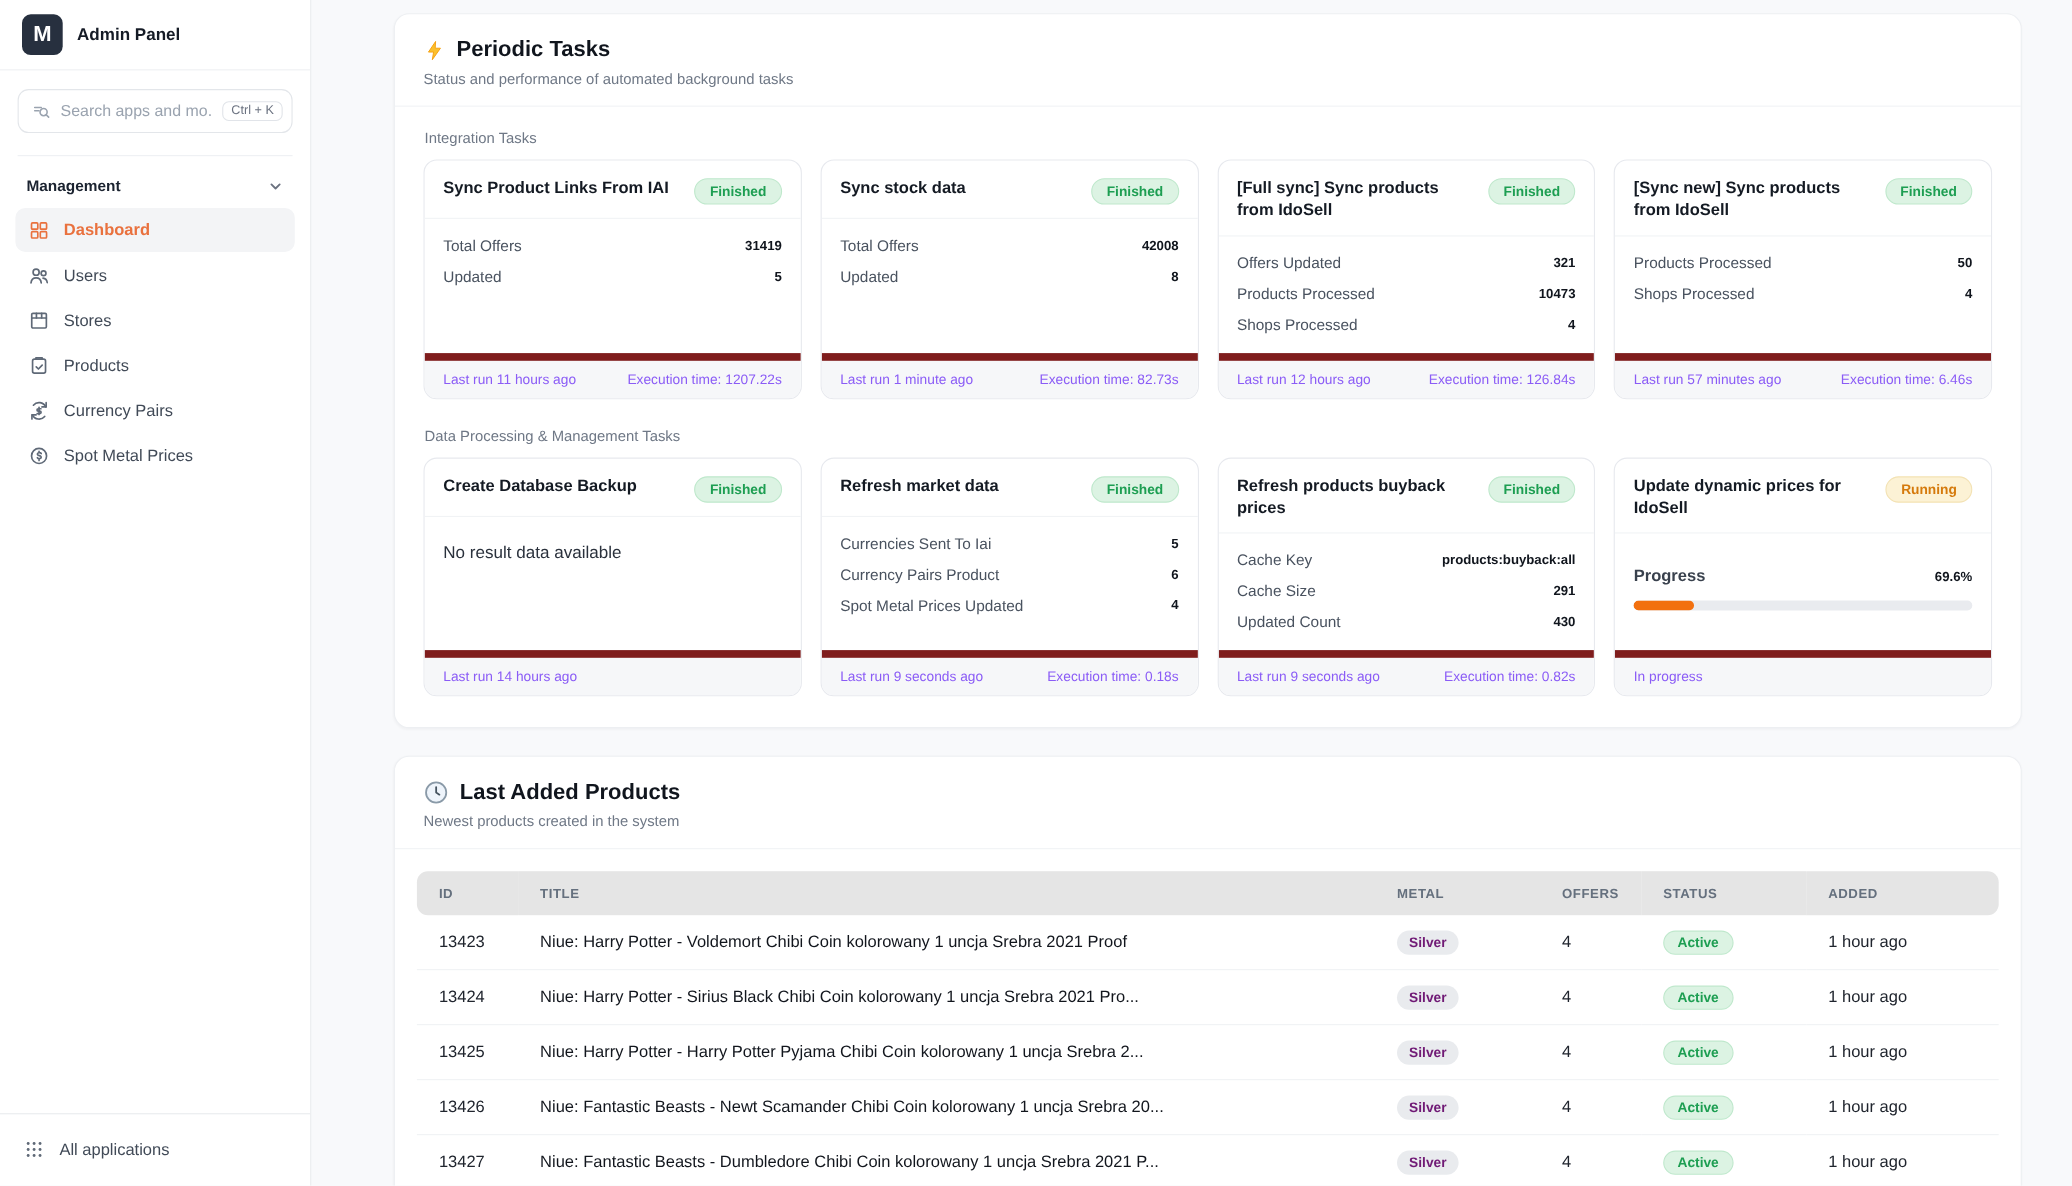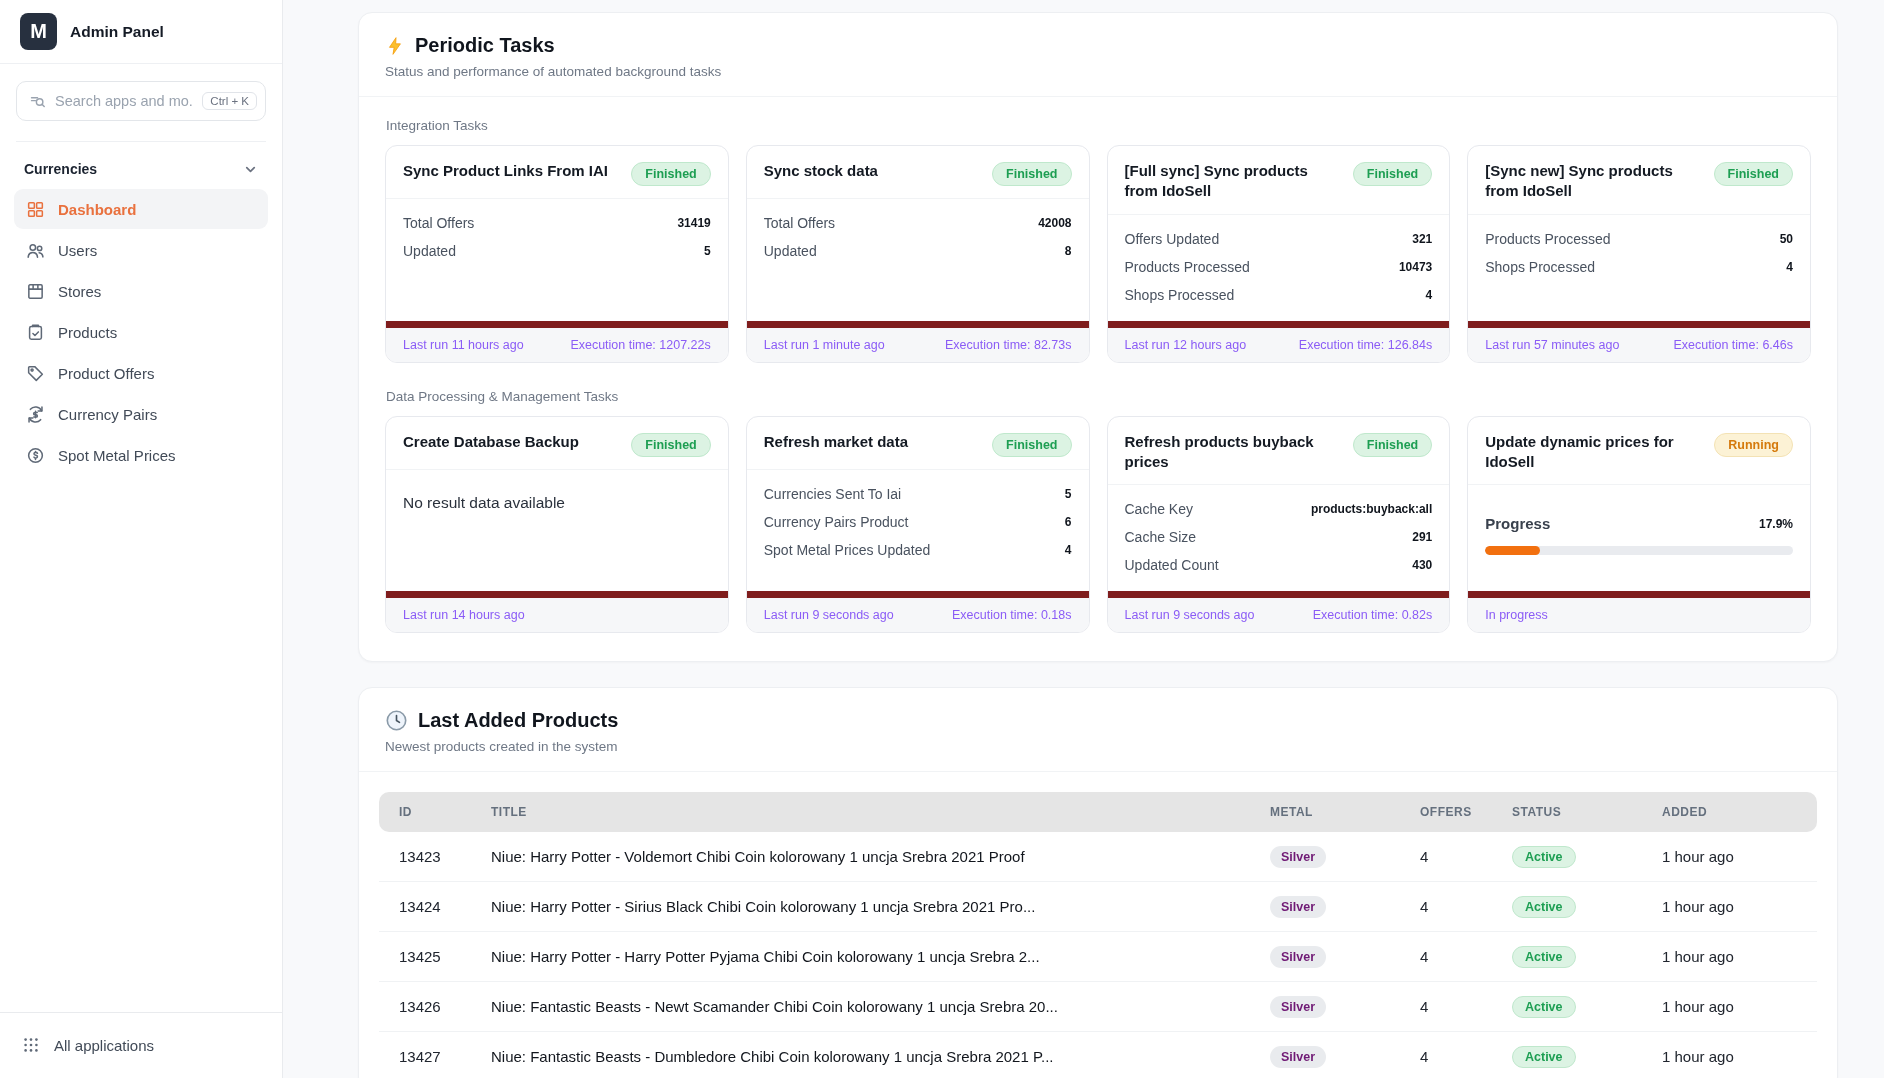--- a/index.html
+++ b/index.html
@@ -106,21 +106,21 @@
           </svg>
         </span>
       <span class="s-ph">Search apps and mo...</span>
       <span class="kbd">Ctrl + K</span>
     </div>
 
     <div class="sb-divider"></div>
 
     <div class="nav-wrap">
       <div class="nav-label-row">
-        <span>Currencies</span>
+        <span>Management</span>
         <span class="chev">
             <svg width="15" height="15" viewBox="0 0 16 16" fill="none" stroke="currentColor" stroke-width="1.8" stroke-linecap="round" stroke-linejoin="round">
               <path d="M4 6l4 4 4-4"></path>
             </svg>
           </span>
       </div>
       <nav id="nav-items">
           <div class="nav-item active">
             <span class="icon">
               <svg width="19" height="19" viewBox="0 0 20 20" fill="none" stroke="currentColor" stroke-width="1.6" stroke-linecap="round" stroke-linejoin="round">
@@ -155,29 +155,20 @@
           </div>
           <div class="nav-item">
             <span class="icon">
               <svg width="19" height="19" viewBox="0 0 20 20" fill="none" stroke="currentColor" stroke-width="1.6" stroke-linecap="round" stroke-linejoin="round">
                 <rect x="3.8" y="3.6" width="12.4" height="13.4" rx="1.8"></rect>
                 <path d="M7 3.6V2.4h6v1.2"></path>
                 <path d="M7.3 11l2.1 2.1 3.6-3.7"></path>
               </svg>
             </span>
             <span>Products</span>
-          </div>
-          <div class="nav-item">
-            <span class="icon">
-              <svg width="19" height="19" viewBox="0 0 20 20" fill="none" stroke="currentColor" stroke-width="1.6" stroke-linecap="round" stroke-linejoin="round">
-                <path d="M2.8 9.2V3.6c0-.4.4-.8.8-.8h5.6l8 8-6.4 6.4z"></path>
-                <circle cx="6.4" cy="6.4" r="1.1"></circle>
-              </svg>
-            </span>
-            <span>Product Offers</span>
           </div>
           <div class="nav-item">
             <span class="icon">
               <svg width="19" height="19" viewBox="0 0 20 20" fill="none" stroke="currentColor" stroke-width="1.6" stroke-linecap="round" stroke-linejoin="round">
                 <path d="M16.4 6.2A7.1 7.1 0 004.6 4.6M3.6 13.8a7.1 7.1 0 0011.8 1.6"></path>
                 <path d="M16.8 2.2v4h-4M3.2 17.8v-4h4"></path>
                 <path d="M10 6.6v6.8M11.8 8h-2.6a1.15 1.15 0 000 2.3h1.6a1.15 1.15 0 010 2.3H8.2"></path>
               </svg>
             </span>
             <span>Currency Pairs</span>
@@ -385,21 +376,21 @@
               </article>
               <article class="card">
                 <div class="card-head">
                   <div class="card-title">Update dynamic prices for IdoSell</div>
                   <span class="badge badge-running">Running</span>
                 </div>
                 <div class="card-body">
                   <div class="progress-block">
                     <div class="kv">
                       <span class="k">Progress</span>
-                      <span class="v">17.9%</span>
+                      <span class="v">69.6%</span>
                     </div>
                     <div class="progress-track">
                       <div class="progress-fill" style="width: 17.9%;"></div>
                     </div>
                   </div>
                 </div>
                 <div class="card-foot">
                   <span>In progress</span>
                 </div>
               </article>

